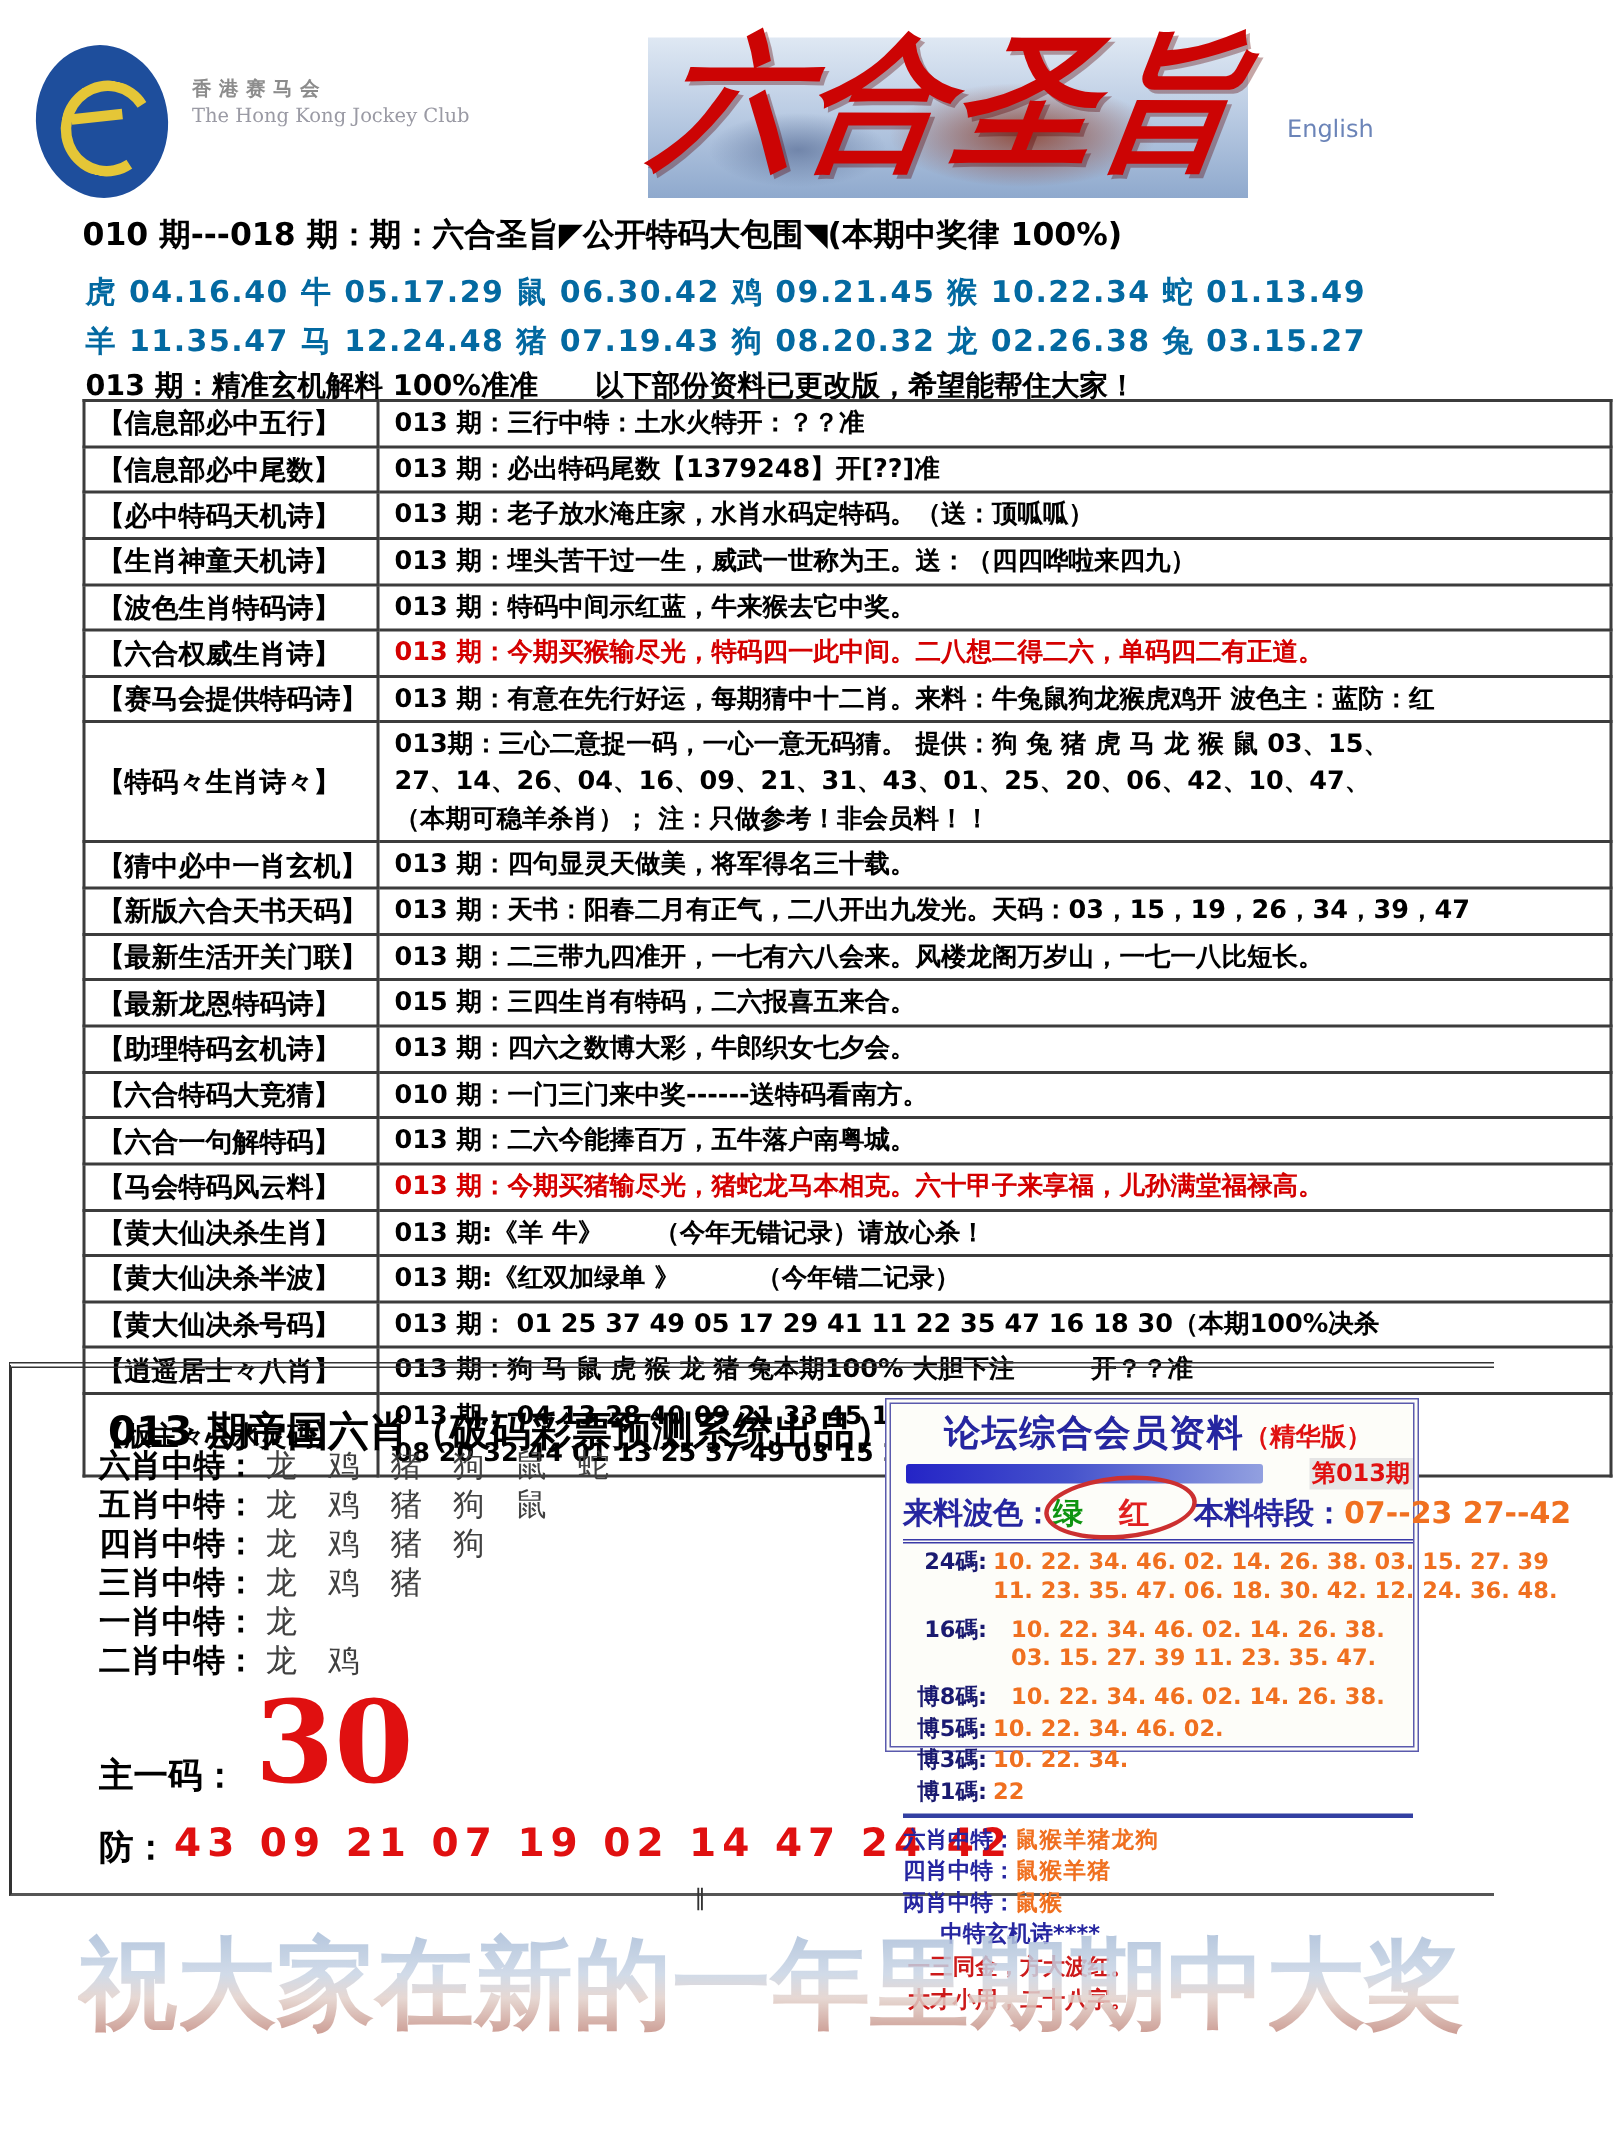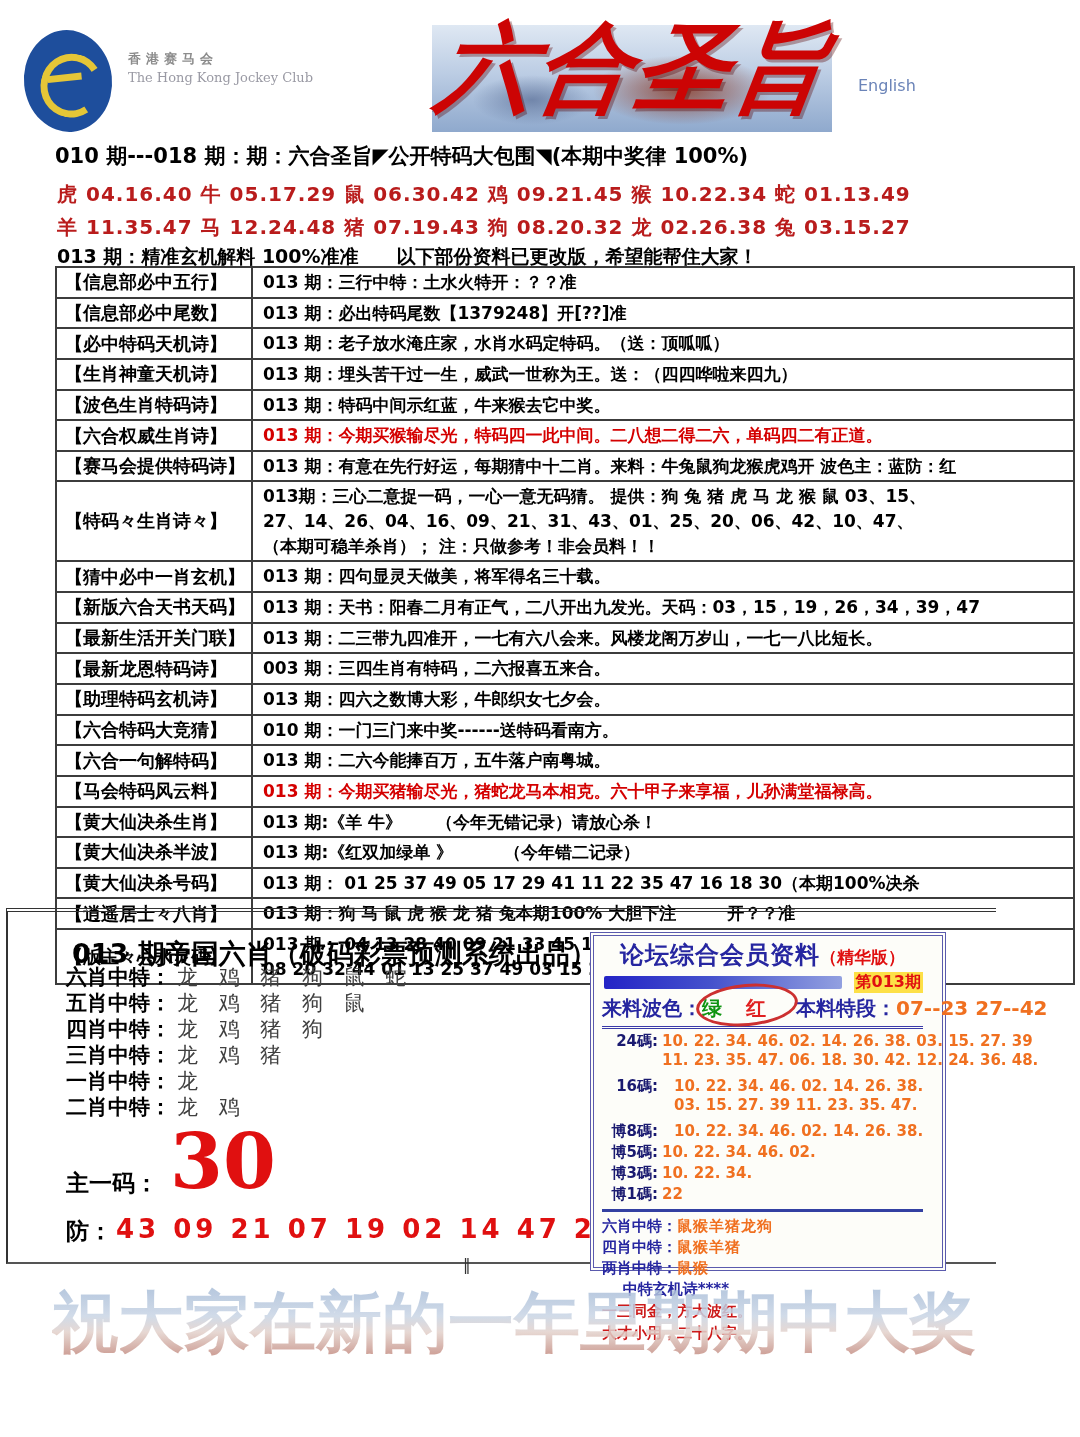--- a/index.html
+++ b/index.html
@@ -24,21 +24,21 @@
     background:radial-gradient(ellipse at center,rgba(90,110,150,.7),rgba(90,110,150,0) 70%);}
   .banner-title{left:420px;top:8px;width:430px;text-align:center;
     font-family:"DejaVu Serif",serif;font-weight:bold;font-style:italic;
     font-size:96px;line-height:1.25;color:#cc0404;letter-spacing:2px;
     text-shadow:3px 3px 0 rgba(90,0,0,.35);transform:skewX(-8deg);}
   .english-link{left:858px;top:76px;font-size:16px;color:#6b84b8;}
 
   .issue-line{left:55px;top:142px;font-size:21px;font-weight:bold;color:#000;}
   .zline1{left:57px;top:181px;}
   .zline2{left:57px;top:214px;}
-  .zline1,.zline2{font-size:20px;font-weight:bold;color:#b91c1c;letter-spacing:1px;}
+  .zline1,.zline2{font-size:20px;font-weight:bold;color:#0369a1;letter-spacing:1px;}
   .notice-line{left:57px;top:244px;font-size:19px;font-weight:bold;color:#000;}
 
   
   table.pred{left:55px;top:266px;width:1020px;border-collapse:collapse;table-layout:fixed;}
   table.pred td{border:2px solid #3c3c3c;vertical-align:middle;margin-left:29px;}
   table.pred td.lbl{width:182px;font-size:18px;font-weight:bold;color:#000;
     padding:2px 4px 2px 8px;white-space:nowrap;}
   table.pred td.cnt{font-size:17px;font-weight:bold;color:#000;padding:2px 4px 2px 10px;}
   table.pred td.cnt div{white-space:nowrap;line-height:1.45;}
   table.pred td.cnt.red{color:#d40000;}
@@ -53,30 +53,30 @@
   .empire-row{height:26px;line-height:26px;}
   .empire-row .lab{font-size:21px;font-weight:bold;color:#000;}
   .empire-row .val{font-size:21px;font-weight:normal;color:#404040;letter-spacing:7px;margin-left:6px;}
   .main-code-label{left:66px;top:1168px;font-size:23px;font-weight:bold;color:#000;}
   .main-code{left:170px;top:1124px;font-size:76px;line-height:1;font-weight:bold;color:#e01010;
     font-family:"DejaVu Serif",serif;}
   .guard-label{left:66px;top:1216px;font-size:23px;font-weight:bold;color:#000;}
   .guard-numbers{left:116px;top:1214px;font-size:26px;font-weight:bold;color:#e01010;letter-spacing:4px;}
 
   
-  .member-box{left:590px;top:932px;width:356px;height:339px;box-sizing:border-box;
-    border:4px double #5a5aad;background:#fdfdf9;padding:5px 19px 4px 8px;}
+  .member-box{left:590px;top:932px;width:356px;height:236px;box-sizing:border-box;
+    border:4px double #5a5aad;background:#fdfdf9;padding:5px 0 4px 8px;}
   .mb-titlebar{text-align:center;line-height:28px;white-space:nowrap;}
   .mb-title{color:#2626a0;font-weight:bold;font-size:24px;letter-spacing:1px;}
   .mb-title-suffix{color:#e01010;font-weight:bold;font-size:17px;}
   .mb-bar-row{position:relative;height:19px;margin-top:2px;}
   .mb-bar{position:absolute;left:2px;top:2px;width:238px;height:13px;border-radius:2px;
     background:linear-gradient(90deg,#2424c6 0%,#4552cc 45%,#92a0e0 100%);}
   .mb-issue{position:absolute;right:0;top:-2px;color:#e01010;font-weight:bold;font-size:16px;
-    background:#fde047;padding:0 2px;}
+    background:#e5e5e5;padding:0 2px;}
   .mb-wave-row{margin-top:2px;font-size:20px;font-weight:bold;white-space:nowrap;}
   .mb-wave-row .nlab{color:#2626a0;}
   .mb-green{color:#0f9410;}
   .mb-red{color:#e02020;margin-left:24px;}
   .mb-seg-label{color:#2626a0;margin-left:30px;}
   .mb-seg-val{color:#f07020;}
   .mb-sep{border-top:3px double #3a3aa8;margin:4px 0 3px 0;}
   .code-row{display:flex;margin:0 0 2px 0;}
   .code-row.gap{margin-top:7px;gap:12px;}
   .code-row .clab{width:56px;flex:none;text-align:right;color:#1a1a70;font-weight:bold;
@@ -192,21 +192,21 @@
       </tr>
       <tr>
         <td class="lbl">【最新生活开关门联】</td>
         <td class="cnt">
           <div>013 期：二三带九四准开，一七有六八会来。风楼龙阁万岁山，一七一八比短长。</div>
         </td>
       </tr>
       <tr>
         <td class="lbl">【最新龙恩特码诗】</td>
         <td class="cnt">
-          <div>003 期：三四生肖有特码，二六报喜五来合。</div>
+          <div>015 期：三四生肖有特码，二六报喜五来合。</div>
         </td>
       </tr>
       <tr>
         <td class="lbl">【助理特码玄机诗】</td>
         <td class="cnt">
           <div>013 期：四六之数博大彩，牛郎织女七夕会。</div>
         </td>
       </tr>
       <tr>
         <td class="lbl">【六合特码大竞猜】</td>

